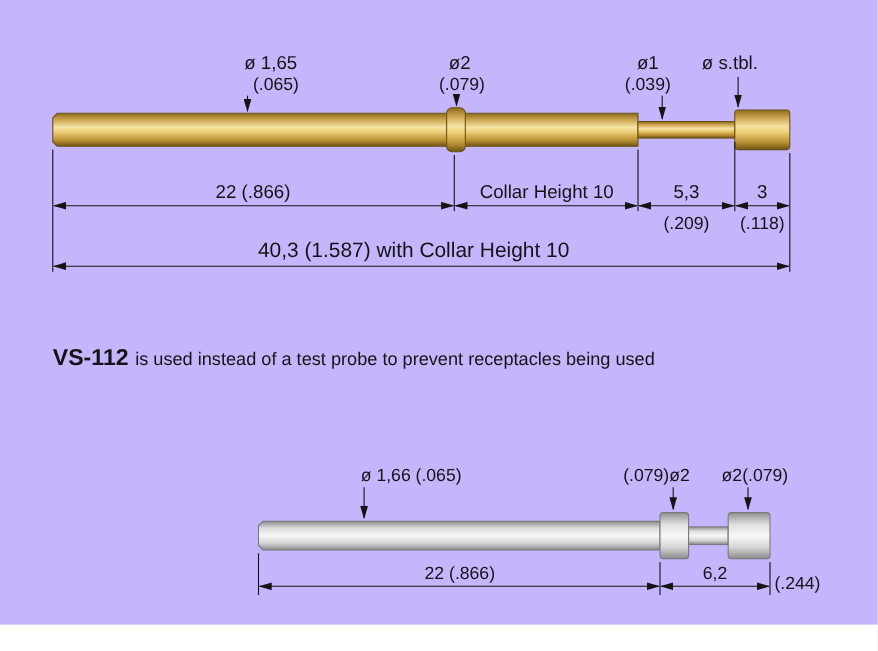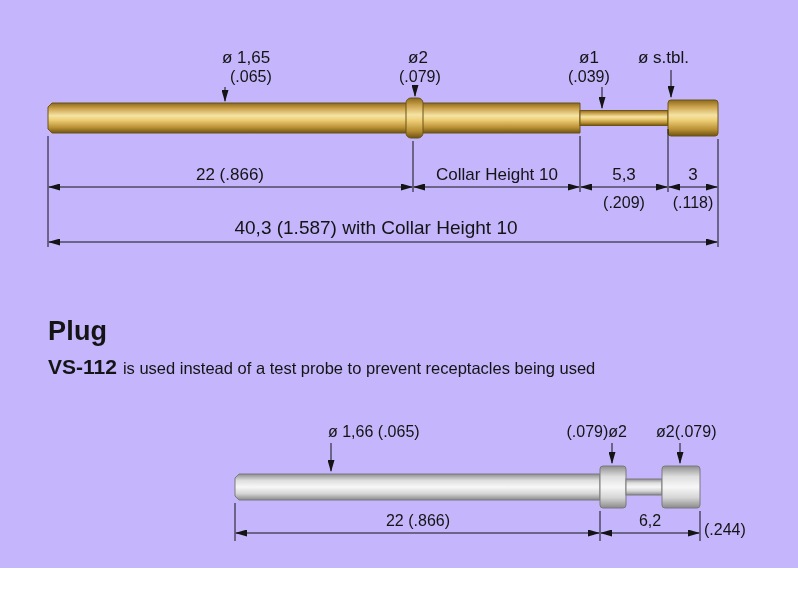--- a/index.html
+++ b/index.html
@@ -119,19 +119,18 @@
       <line class="dline" x1="236" y1="533" x2="599" y2="533" marker-start="url(#arrS)" marker-end="url(#arrE)"></line>
       <line class="dline" x1="601" y1="533" x2="699" y2="533" marker-start="url(#arrS)" marker-end="url(#arrE)"></line>
 
       <text class="blbl mid" x="418" y="526">22  (.866)</text>
       <text class="blbl mid" x="650" y="526">6,2</text>
       <text class="blbl" x="704" y="535">(.244)</text>
     </g>
   </svg>
 
   <div class="text-section">
-    <h1 class="plug-title">Plug</h1>
     <p class="plug-desc">
       <span class="plug-model">VS-112</span><span>is used instead of a test probe to prevent receptacles being used</span><br>
     </p>
   </div>
 
 </div>
 
 </body></html>

